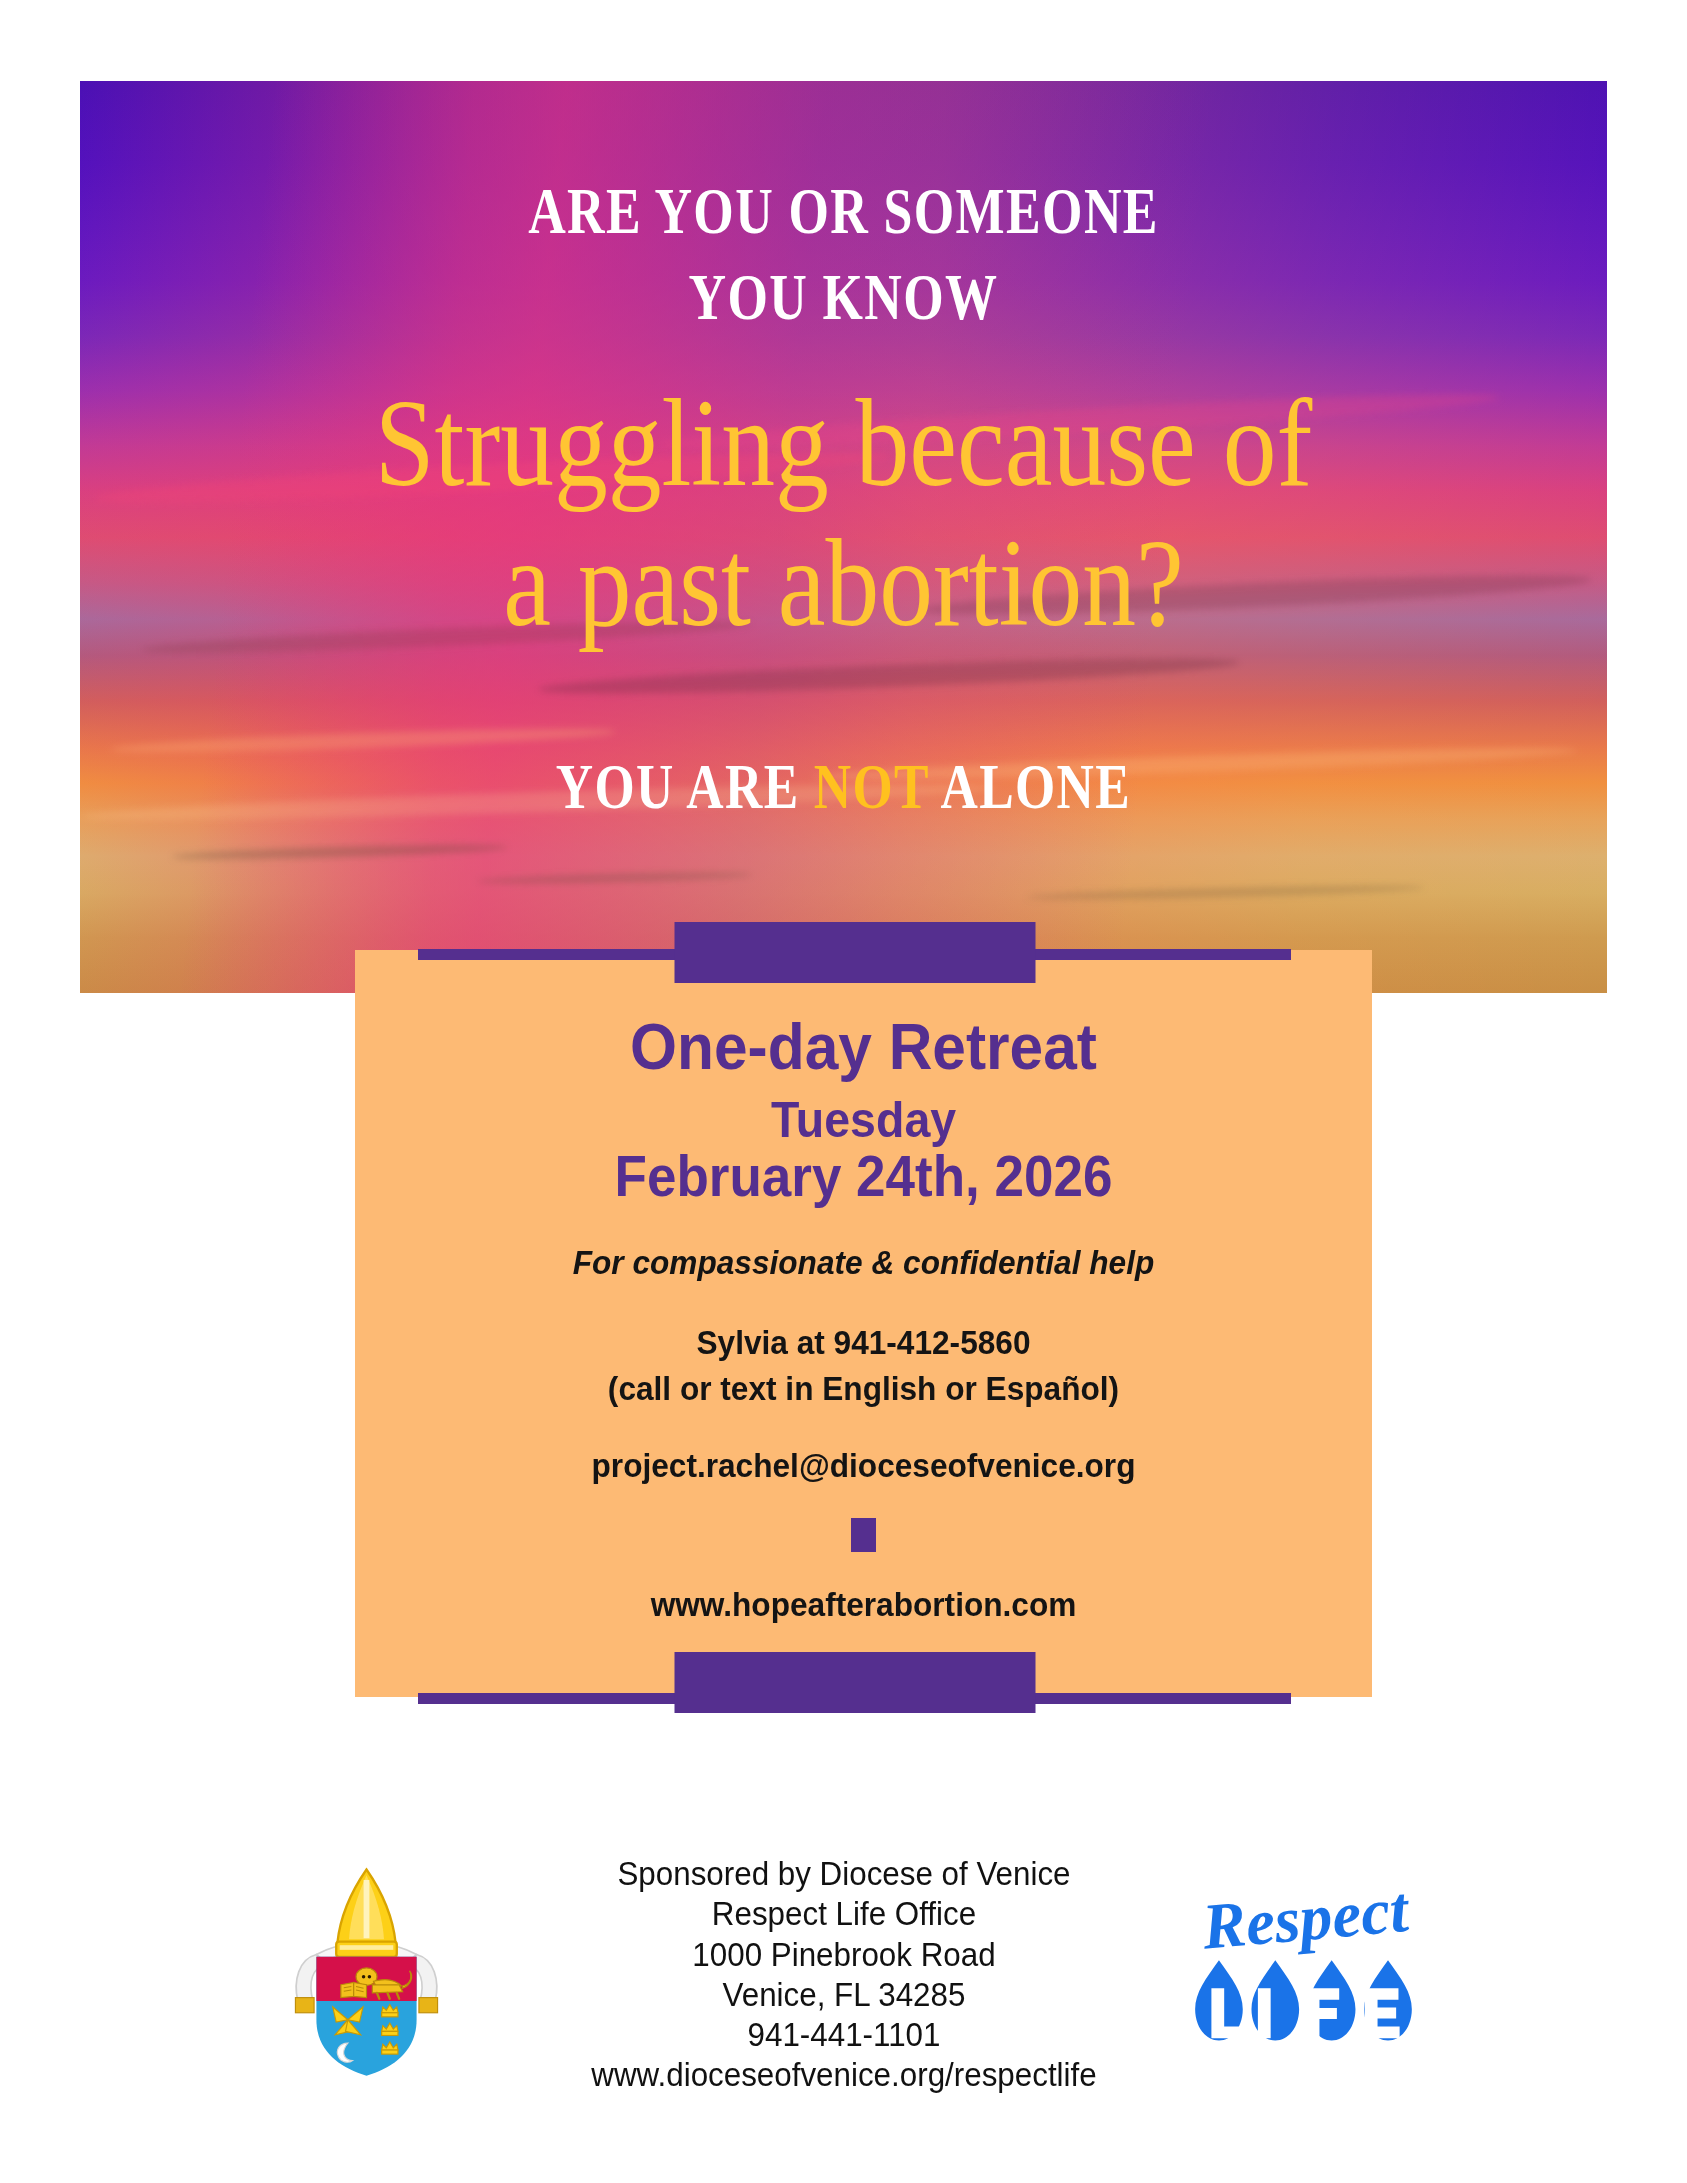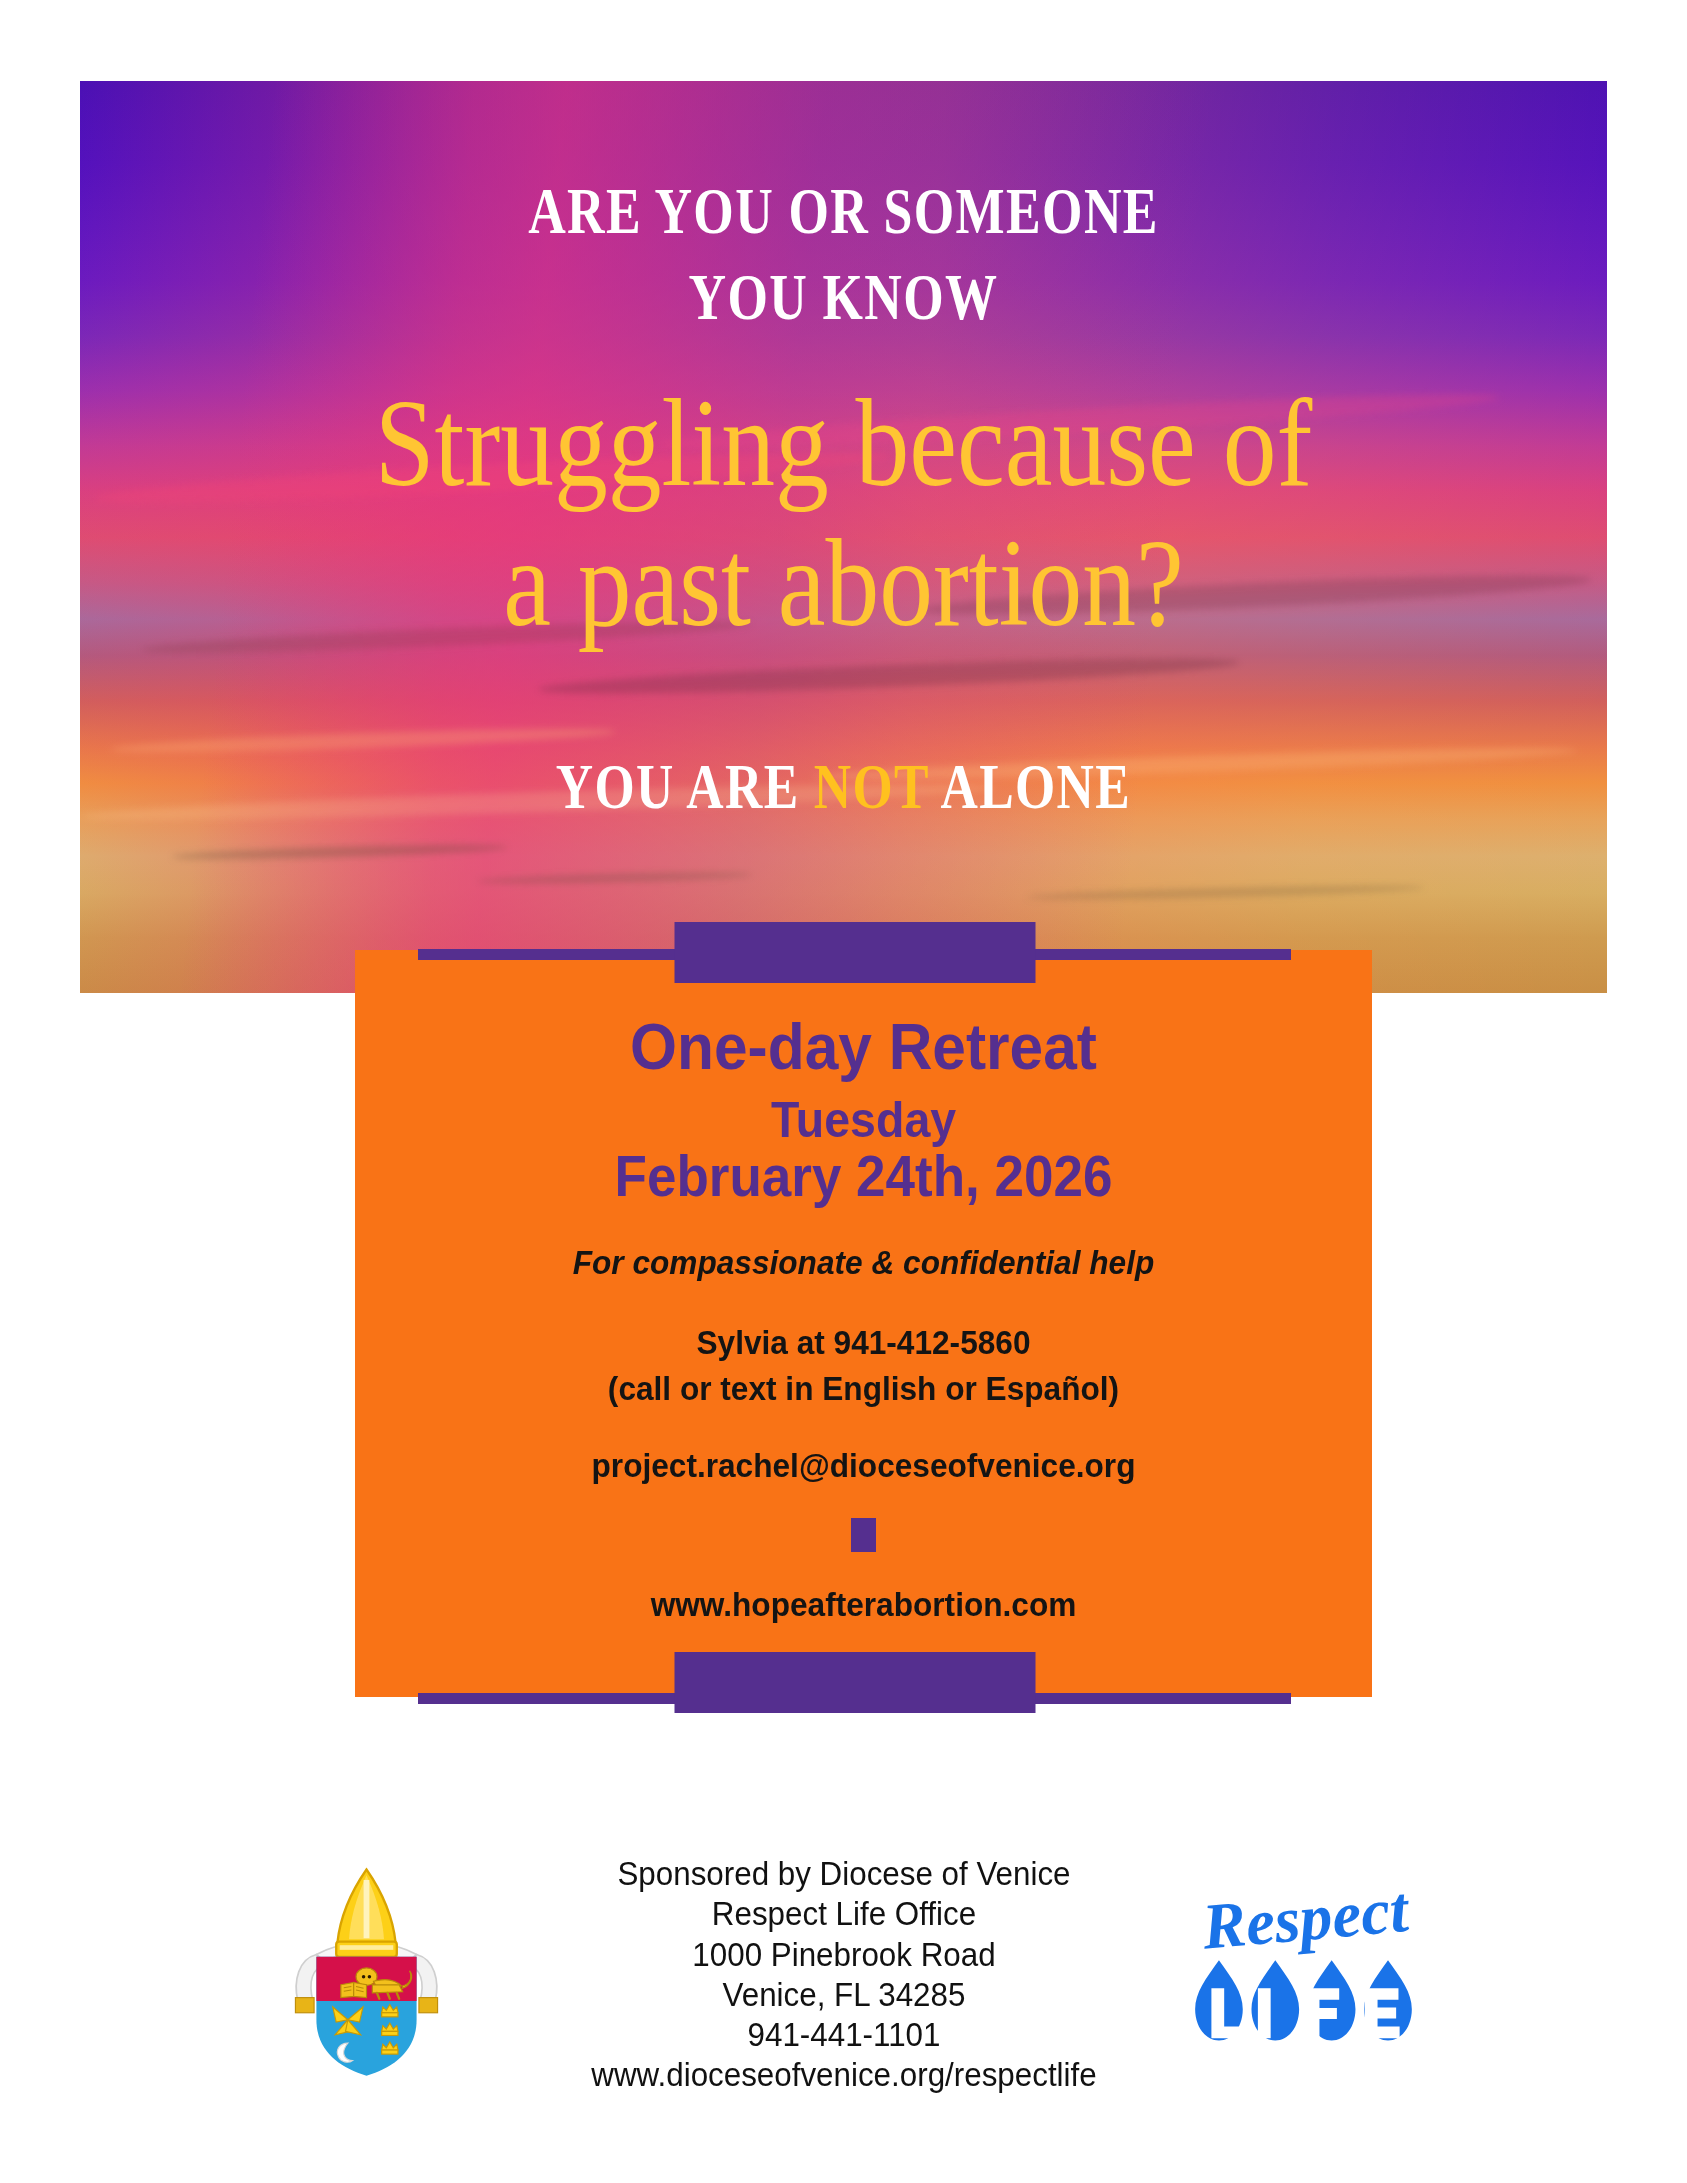--- a/index.html
+++ b/index.html
@@ -108,21 +108,21 @@
   }
   .notalone .emph { color: #ffc11f; }
 
   
   #panel {
     position: absolute;
     left: 355px;
     top: 950px;
     width: 1017px;
     height: 747px;
-    background: #f97316;
+    background: #fdba74;
     z-index: 6;
   }
 
   
   .deco-bar {
     position: absolute;
     z-index: 8;
     height: 16.3px;
   }
   .deco-bar .rail {

